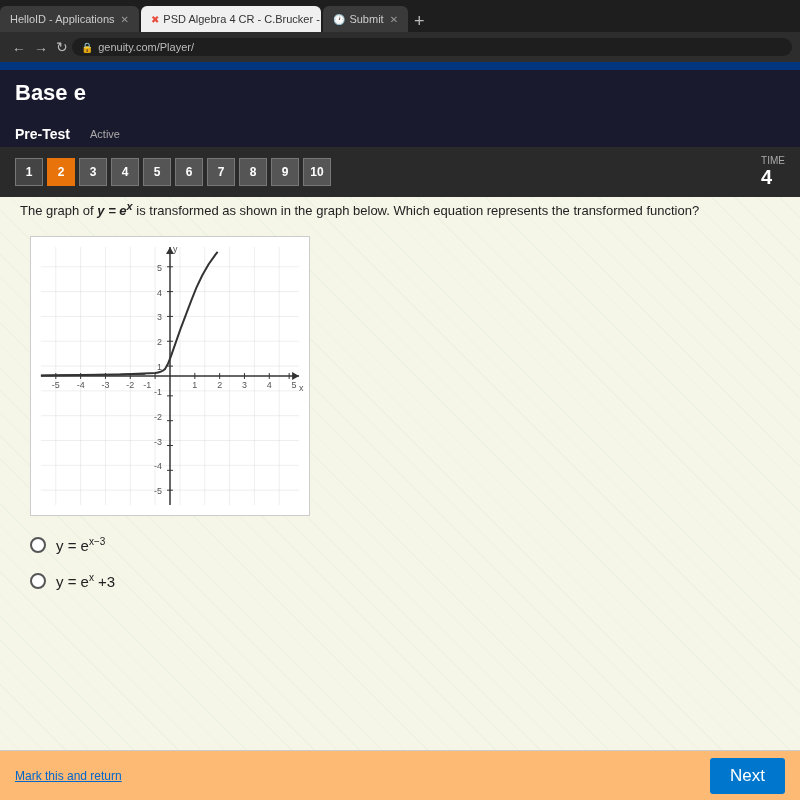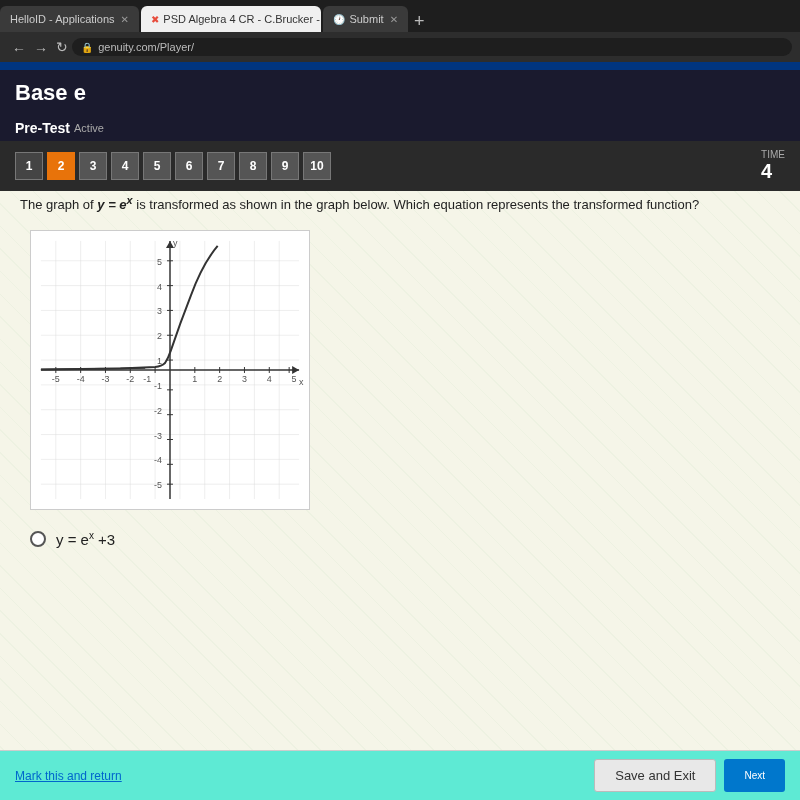--- a/index.html
+++ b/index.html
@@ -105,22 +105,22 @@
 
     .page-title {
       font-size: 22px;
       font-weight: bold;
       color: #fff;
     }
 
     .pre-test-row {
       display: flex;
       align-items: center;
-      gap: 4px;
-      margin-top: 14px;
+      gap: 20px;
+      margin-top: 20px;
     }
 
     .pre-test-label {
       font-size: 14px;
       color: #fff;
       font-weight: bold;
     }
 
     .active-badge {
       font-size: 11px;
@@ -255,21 +255,21 @@
     .choice-text sup {
       font-size: 10px;
     }
 
     
     .bottom-bar {
       position: fixed;
       bottom: 0;
       left: 0;
       width: 800px;
-      background: #5eead4;
+      background: #fdba74;
       border-top: 1px solid #ccc;
       padding: 8px 15px;
       display: flex;
       align-items: center;
       justify-content: space-between;
       height: 50px;
     }
 
     .mark-return-link {
       font-size: 12px;
@@ -290,21 +290,21 @@
       font-size: 13px;
       color: #333;
       cursor: pointer;
       border-radius: 3px;
     }
 
     .btn-next {
       background: #0077cc;
       border: none;
       padding: 8px 20px;
-      font-size: 10px;
+      font-size: 17px;
       color: #fff;
       cursor: pointer;
       border-radius: 3px;
     }
 
     .btn-submit {
       background: #0077cc;
       border: none;
       padding: 8px 20px;
       font-size: 13px;
@@ -474,26 +474,29 @@
 
         <path d="M 10,139.5 C 30,139.3 60,139 90,138.5 C 100,138 115,137.5 125,137 C 130,136.5 133,135 135,133 C 137,130 139,126 141,120 C 145,108 152,88 161,65 C 168,46 177,28 188,15" stroke="#333" stroke-width="2" fill="none"></path>
 
         <line x1="10" y1="139.5" x2="115" y2="138" stroke="#333" stroke-width="1.5"></line>
       </svg>
     </div>
 
     <div class="answer-choices">
       <div class="answer-choice">
         <div class="radio-circle"></div>
+        <span class="choice-text">y = e<sup>x−3</sup></span>
+      </div>
+      <div class="answer-choice">
+        <div class="radio-circle"></div>
         <span class="choice-text">y = e<sup>x</sup> +3</span>
       </div>
     </div>
 
   </div>
 </div>
 
 <div class="bottom-bar">
   <a class="mark-return-link">Mark this and return</a>
   <div class="bottom-buttons">
-    <button class="btn-save-exit">Save and Exit</button>
     <button class="btn-next">Next</button>
   </div>
 </div>
 
 </body></html>

